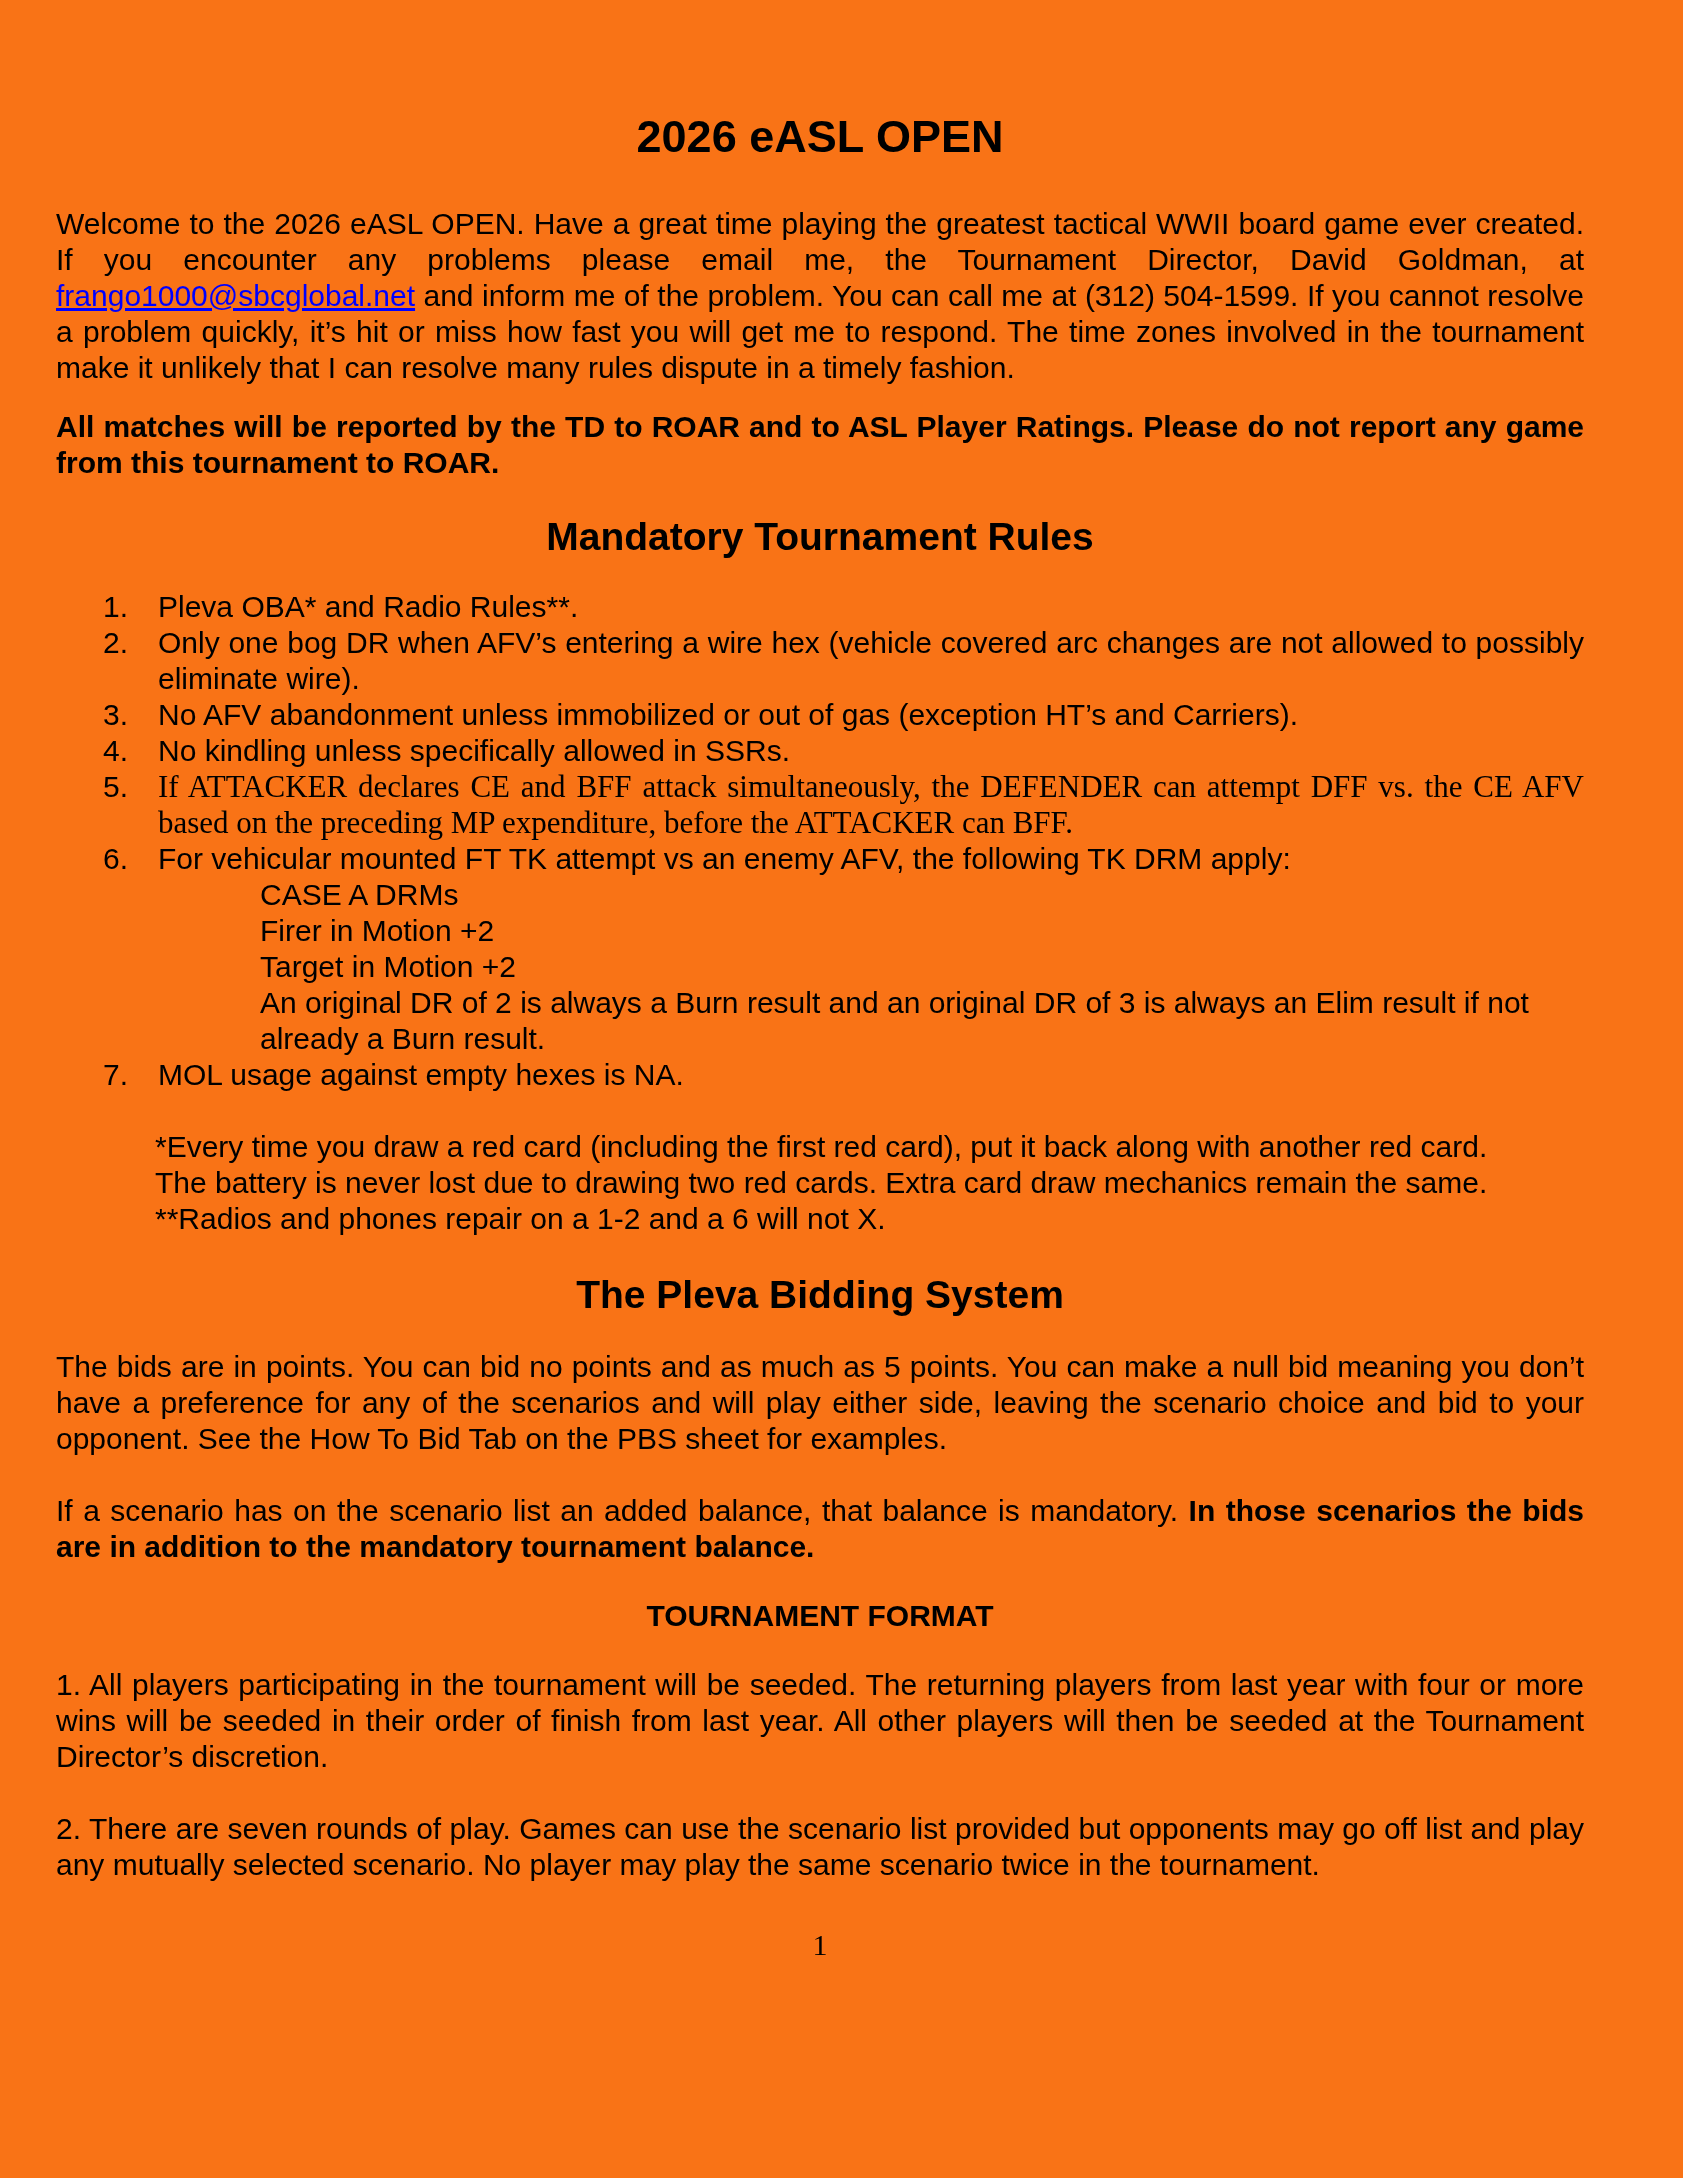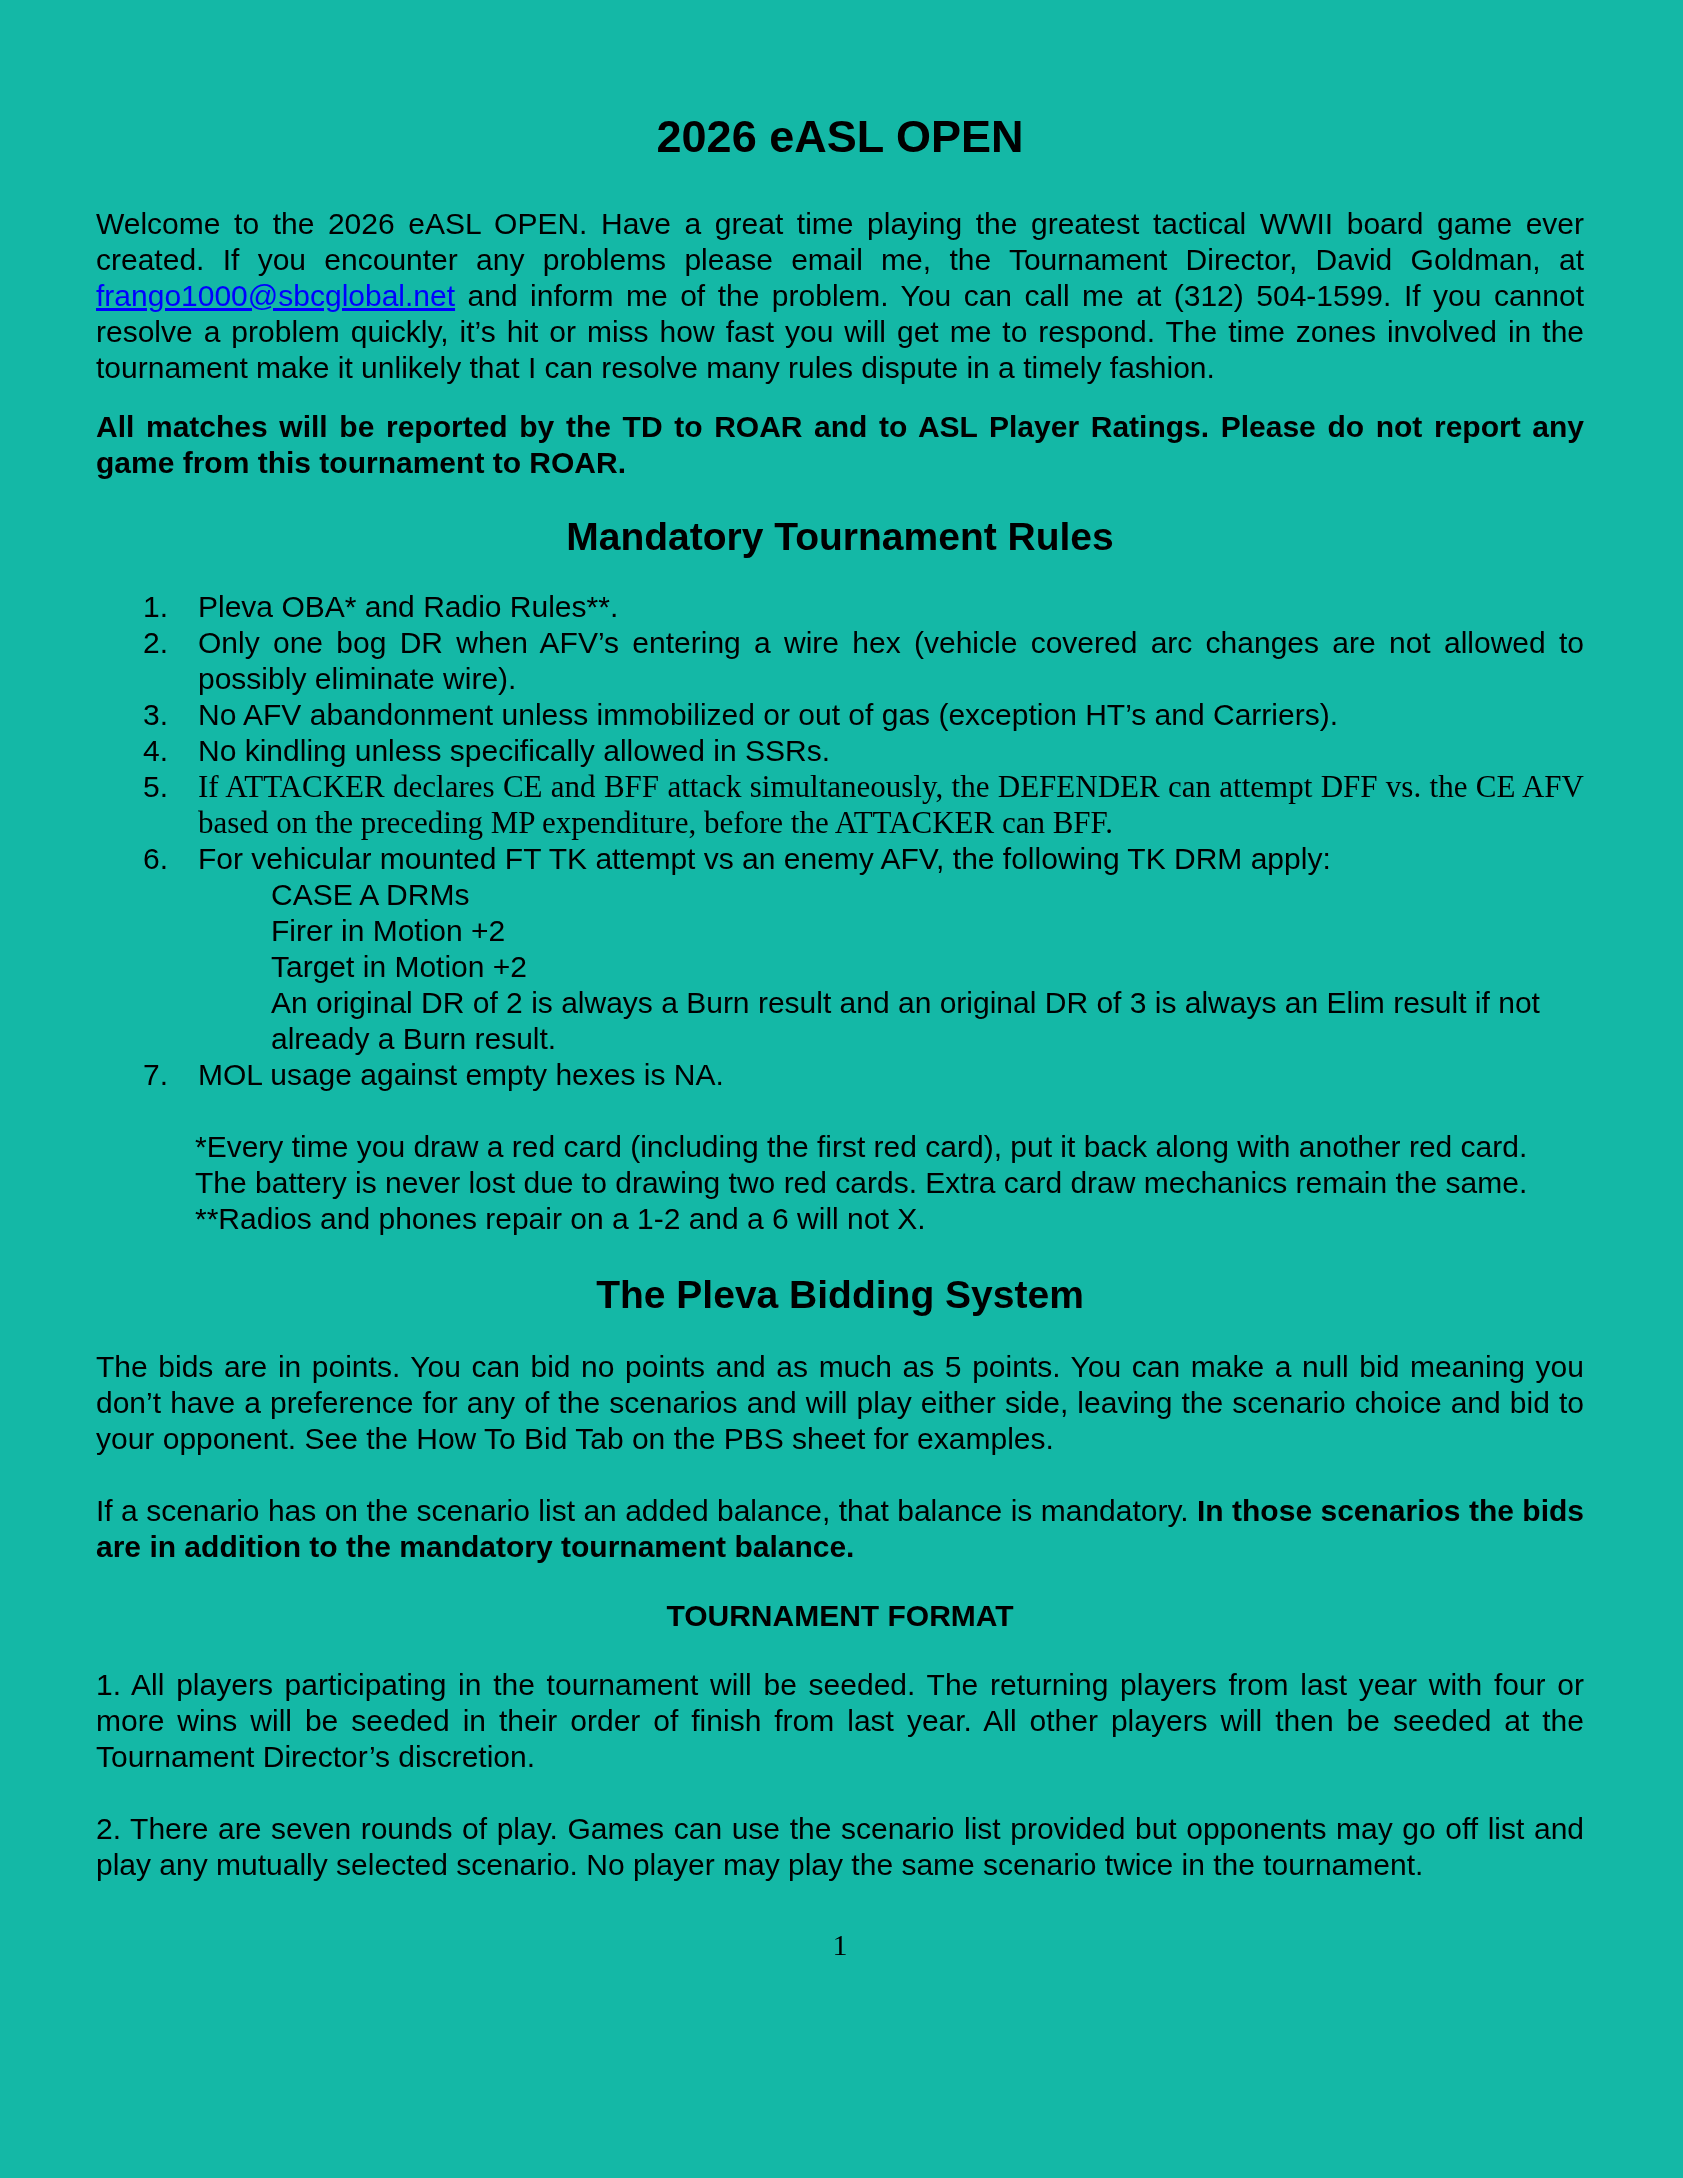--- a/index.html
+++ b/index.html
@@ -1,22 +1,22 @@
 <!DOCTYPE html>
 <html><head>
 <meta charset="utf-8">
 <style>
   * { margin: 0; padding: 0; box-sizing: border-box; }
   html, body { background: #ffffff; }
   .page {
     width: 1683px;
     height: 2178px;
-    background: #14b8a6;
+    background: #f97316;
     color: #000000;
-    padding-left: 96px;
+    padding-left: 56px;
     padding-right: 99px;
     font-family: "Liberation Sans", "DejaVu Sans", sans-serif;
     font-size: 30px;
     line-height: 36px;
     overflow: hidden;
     position: relative;
   }
   .doc-title {
     padding-top: 111px;
     font-size: 45px;
@@ -39,21 +39,21 @@
     text-align: center;
   }
   .rules-list { list-style: none; margin-left: 47px; }
   .rule-item { display: flex; }
   .rule-num { flex: 0 0 55px; width: 55px; }
   .rule-body { flex: 1; text-align: justify; }
   .rule-body.serif {
     font-family: "Liberation Serif", "DejaVu Serif", serif;
     font-size: 31px;
   }
-  .sub-line, .sub-note { margin-left: 73px; text-align: left; }
+  .sub-line, .sub-note { margin-left: 102px; text-align: left; }
   .footnotes { margin-left: 99px; text-align: left; }
   .email { color: #0000FF; text-decoration: underline; }
   .page-number {
     text-align: center;
     font-family: "Liberation Serif", "DejaVu Serif", serif;
     font-size: 30px;
   }
   
   .b-intro   { margin-top: 44px; }
   .b-roar    { margin-top: 23px; }

